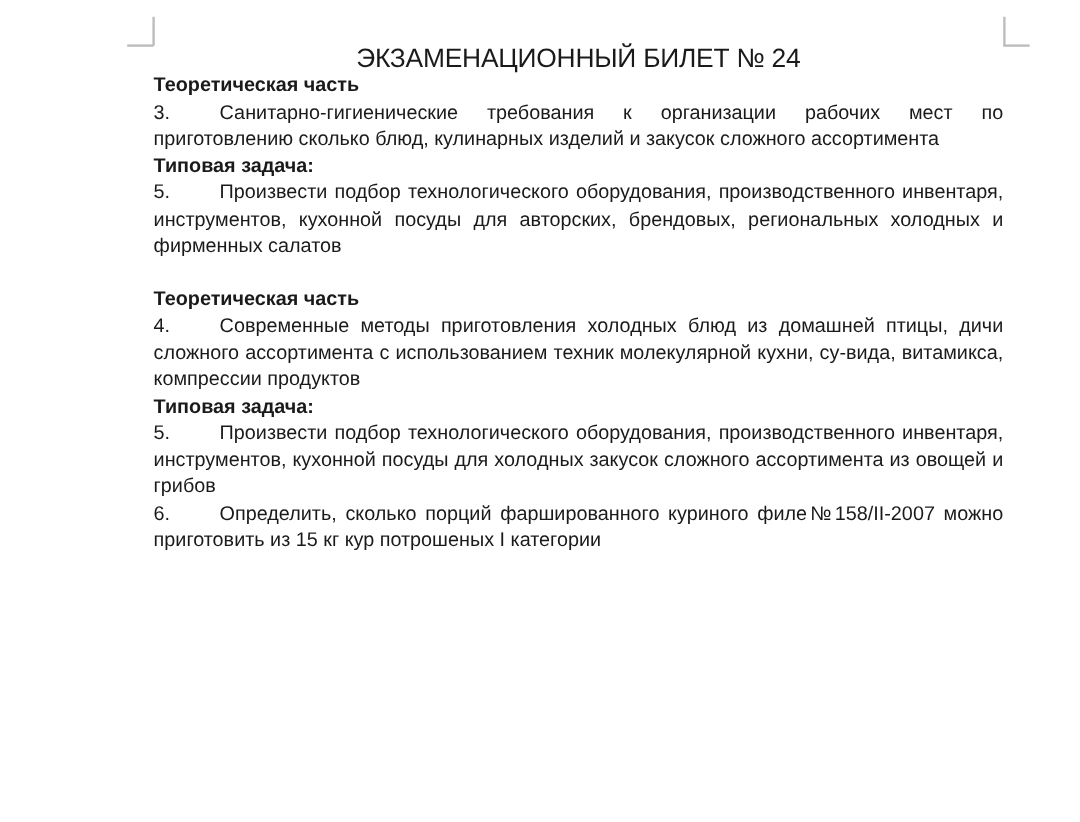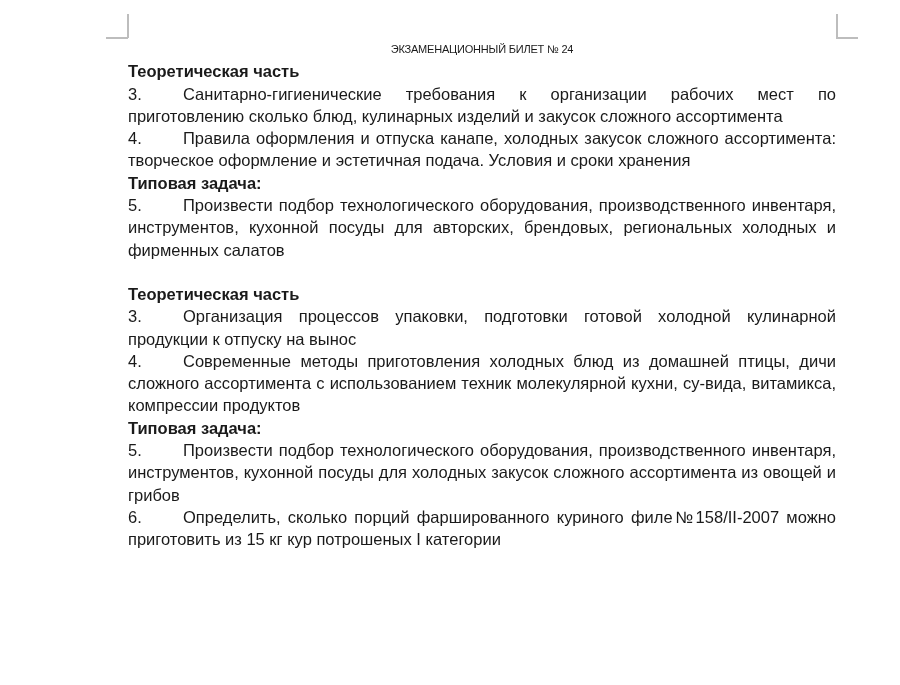--- a/index.html
+++ b/index.html
@@ -6,21 +6,21 @@
   body {
     width: 900px; height: 685px; background: #ffffff; position: relative; overflow: hidden;
     font-family: "Liberation Sans", sans-serif; color: #1a1a1a;
   }
   .corner { position: absolute; background: #bdbdbd; }
   .page {
     position: absolute; left: 128px; top: 38px; width: 708px;
     font-size: 16.5px; line-height: 22.3px;
   }
   .ticket-title {
-    text-align: center; font-size: 11px; letter-spacing: -0.2px; margin: 0 0 0 0;
+    text-align: center; font-size: 22px; letter-spacing: -0.2px; margin: 0 0 0 0;
   }
   .section-head { font-weight: bold; margin: 0; }
   .item {
     text-align: justify; margin: 0; position: relative; text-indent: 0;
   }
   .item .num { display: inline-block; width: 55px; }
   .gap { height: 22px; }
 </style>
 </head>
 <body>
@@ -29,29 +29,27 @@
 <div class="corner" style="left:106px;top:37px;width:22px;height:1.5px;"></div>
 <div class="corner" style="left:836px;top:14px;width:1.5px;height:24px;"></div>
 <div class="corner" style="left:836px;top:37px;width:22px;height:1.5px;"></div>
 
 <div class="page">
 
   <section>
     <p class="ticket-title">ЭКЗАМЕНАЦИОННЫЙ БИЛЕТ № 24</p>
     <p class="section-head">Теоретическая часть</p>
     <p class="item"><span class="num">3.</span><span>Санитарно-гигиенические требования к организации рабочих мест по приготовлению сколько блюд, кулинарных изделий и закусок сложного ассортимента</span></p>
-    <p class="item"><span class="num">4.</span><span>Правила оформления и отпуска канапе, холодных закусок сложного ассортимента: творческое оформление и эстетичная подача. Условия и сроки хранения</span></p>
     <p class="section-head">Типовая задача:</p>
     <p class="item"><span class="num">5.</span><span>Произвести подбор технологического оборудования, производственного инвентаря, инструментов, кухонной посуды для авторских, брендовых, региональных холодных и фирменных салатов</span></p>
   </section>
 
   <div class="gap"></div>
 
   <section>
     <p class="section-head">Теоретическая часть</p>
-    <p class="item"><span class="num">3.</span><span>Организация процессов упаковки, подготовки готовой холодной кулинарной продукции к отпуску на вынос</span></p>
     <p class="item"><span class="num">4.</span><span>Современные методы приготовления холодных блюд из домашней птицы, дичи сложного ассортимента с использованием техник молекулярной кухни, су-вида, витамикса, компрессии продуктов</span></p>
     <p class="section-head">Типовая задача:</p>
     <p class="item"><span class="num">5.</span><span>Произвести подбор технологического оборудования, производственного инвентаря, инструментов, кухонной посуды для холодных закусок сложного ассортимента из овощей и грибов</span></p>
     <p class="item"><span class="num">6.</span><span>Определить, сколько порций  фаршированного куриного филе№158/II-2007 можно приготовить из 15 кг кур потрошеных I категории</span></p>
   </section>
 
 </div>
 
 </body></html>

